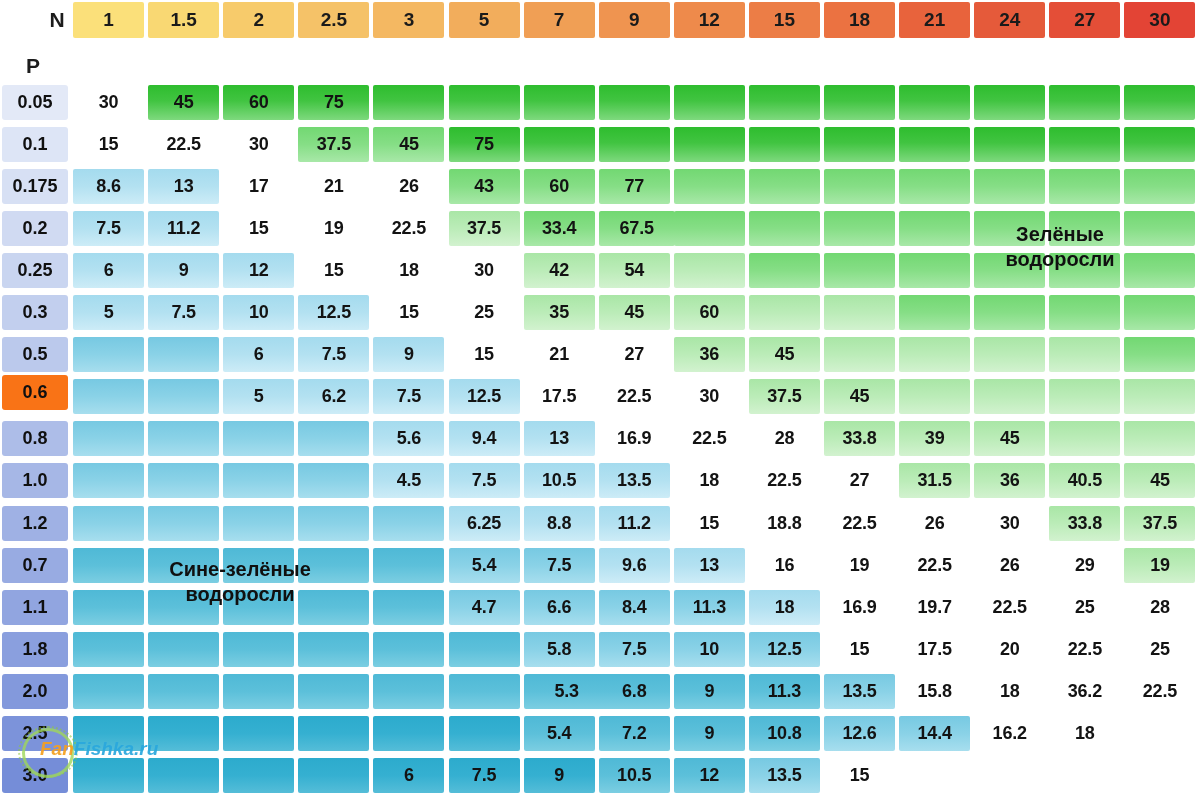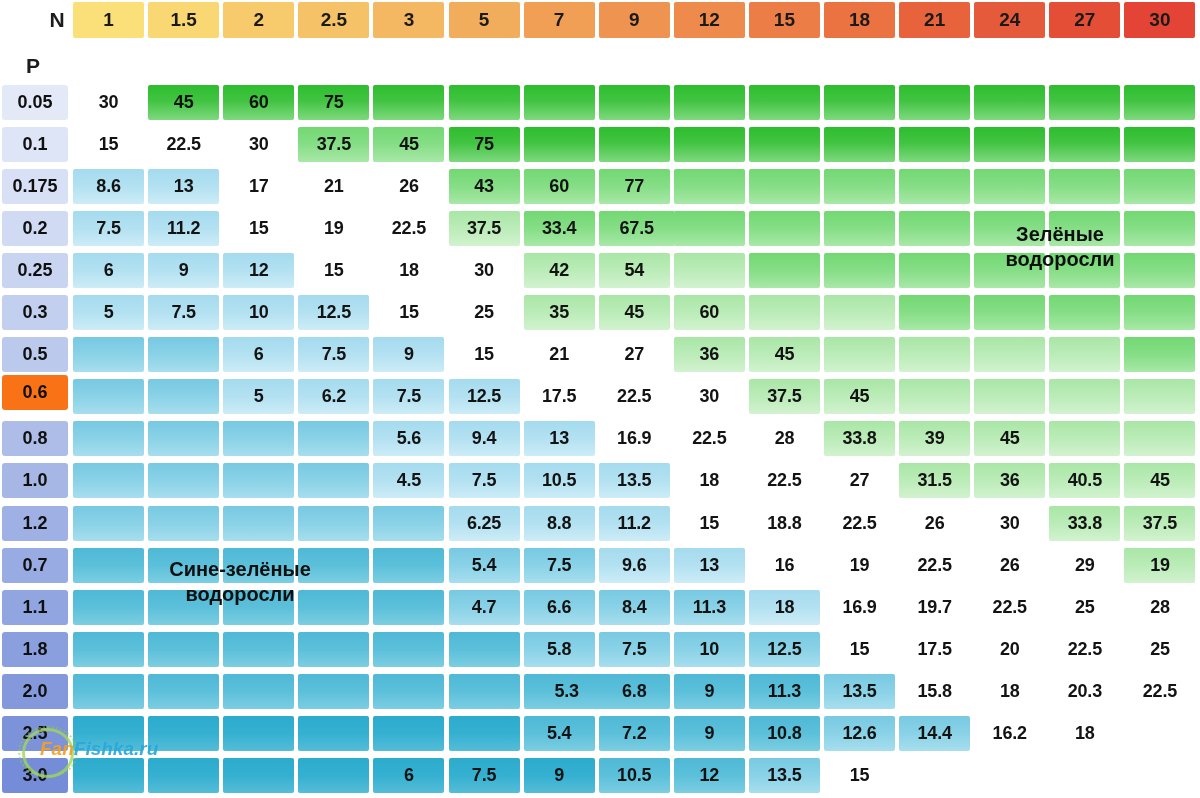--- a/index.html
+++ b/index.html
@@ -339,21 +339,21 @@
       <div class="cell dcell" style="left: 298.3px; width: 71.1px; top: 673.7px; background: linear-gradient(rgb(79, 185, 214) 0%, rgb(92, 192, 218) 50%, rgb(124, 206, 226) 100%);"></div>
       <div class="cell dcell" style="left: 373.4px; width: 71.1px; top: 673.7px; background: linear-gradient(rgb(79, 185, 214) 0%, rgb(92, 192, 218) 50%, rgb(124, 206, 226) 100%);"></div>
       <div class="cell dcell" style="left: 448.5px; width: 71.1px; top: 673.7px; background: linear-gradient(rgb(79, 185, 214) 0%, rgb(92, 192, 218) 50%, rgb(124, 206, 226) 100%);"></div>
       <div class="cell dcell" style="left: 523.6px; width: 86px; top: 673.7px; background: linear-gradient(rgb(79, 185, 214) 0%, rgb(92, 192, 218) 50%, rgb(124, 206, 226) 100%);">5.3</div>
       <div class="cell dcell" style="left: 598.7px; width: 71.1px; top: 673.7px; background: linear-gradient(rgb(79, 185, 214) 0%, rgb(92, 192, 218) 50%, rgb(124, 206, 226) 100%);">6.8</div>
       <div class="cell dcell" style="left: 673.8px; width: 71.1px; top: 673.7px; background: linear-gradient(rgb(79, 185, 214) 0%, rgb(92, 192, 218) 50%, rgb(124, 206, 226) 100%);">9</div>
       <div class="cell dcell" style="left: 748.9px; width: 71.1px; top: 673.7px; background: linear-gradient(rgb(79, 185, 214) 0%, rgb(92, 192, 218) 50%, rgb(124, 206, 226) 100%);">11.3</div>
       <div class="cell dcell" style="left: 824px; width: 71.1px; top: 673.7px; background: linear-gradient(rgb(119, 201, 226) 0%, rgb(138, 210, 231) 50%, rgb(167, 222, 238) 100%);">13.5</div>
       <div class="cell dcell plain" style="left: 899.1px; width: 71.1px; top: 673.7px;">15.8</div>
       <div class="cell dcell plain" style="left: 974.2px; width: 71.1px; top: 673.7px;">18</div>
-      <div class="cell dcell plain" style="left: 1049.3px; width: 71.1px; top: 673.7px;">20.3</div>
+      <div class="cell dcell plain" style="left: 1049.3px; width: 71.1px; top: 673.7px;">36.2</div>
       <div class="cell dcell plain" style="left: 1124.4px; width: 71.1px; top: 673.7px;">22.5</div>
       <div class="cell dcell" style="left: 73px; width: 71.1px; top: 715.75px; background: linear-gradient(rgb(44, 171, 205) 0%, rgb(53, 176, 209) 50%, rgb(85, 189, 216) 100%);"></div>
       <div class="cell dcell" style="left: 148.1px; width: 71.1px; top: 715.75px; background: linear-gradient(rgb(44, 171, 205) 0%, rgb(53, 176, 209) 50%, rgb(85, 189, 216) 100%);"></div>
       <div class="cell dcell" style="left: 223.2px; width: 71.1px; top: 715.75px; background: linear-gradient(rgb(44, 171, 205) 0%, rgb(53, 176, 209) 50%, rgb(85, 189, 216) 100%);"></div>
       <div class="cell dcell" style="left: 298.3px; width: 71.1px; top: 715.75px; background: linear-gradient(rgb(44, 171, 205) 0%, rgb(53, 176, 209) 50%, rgb(85, 189, 216) 100%);"></div>
       <div class="cell dcell" style="left: 373.4px; width: 71.1px; top: 715.75px; background: linear-gradient(rgb(44, 171, 205) 0%, rgb(53, 176, 209) 50%, rgb(85, 189, 216) 100%);"></div>
       <div class="cell dcell" style="left: 448.5px; width: 71.1px; top: 715.75px; background: linear-gradient(rgb(44, 171, 205) 0%, rgb(53, 176, 209) 50%, rgb(85, 189, 216) 100%);"></div>
       <div class="cell dcell" style="left: 523.6px; width: 71.1px; top: 715.75px; background: linear-gradient(rgb(79, 185, 214) 0%, rgb(92, 192, 218) 50%, rgb(124, 206, 226) 100%);">5.4</div>
       <div class="cell dcell" style="left: 598.7px; width: 71.1px; top: 715.75px; background: linear-gradient(rgb(79, 185, 214) 0%, rgb(92, 192, 218) 50%, rgb(124, 206, 226) 100%);">7.2</div>
       <div class="cell dcell" style="left: 673.8px; width: 71.1px; top: 715.75px; background: linear-gradient(rgb(79, 185, 214) 0%, rgb(92, 192, 218) 50%, rgb(124, 206, 226) 100%);">9</div>

